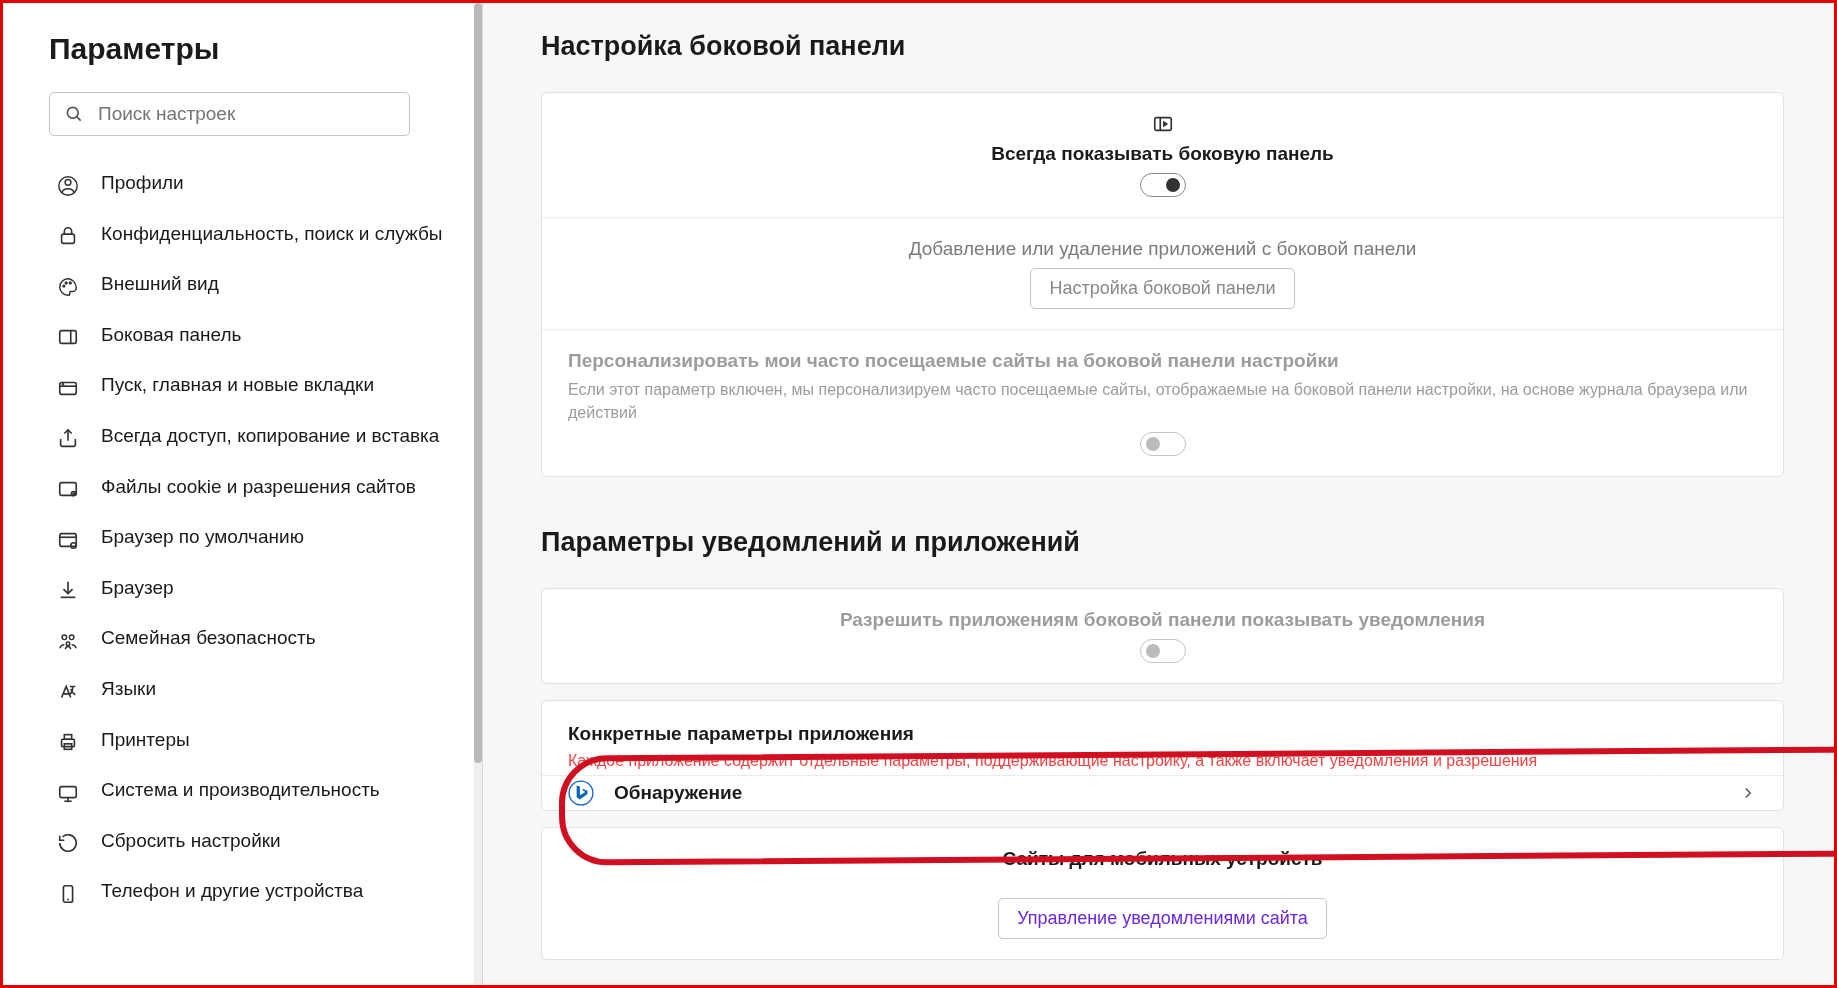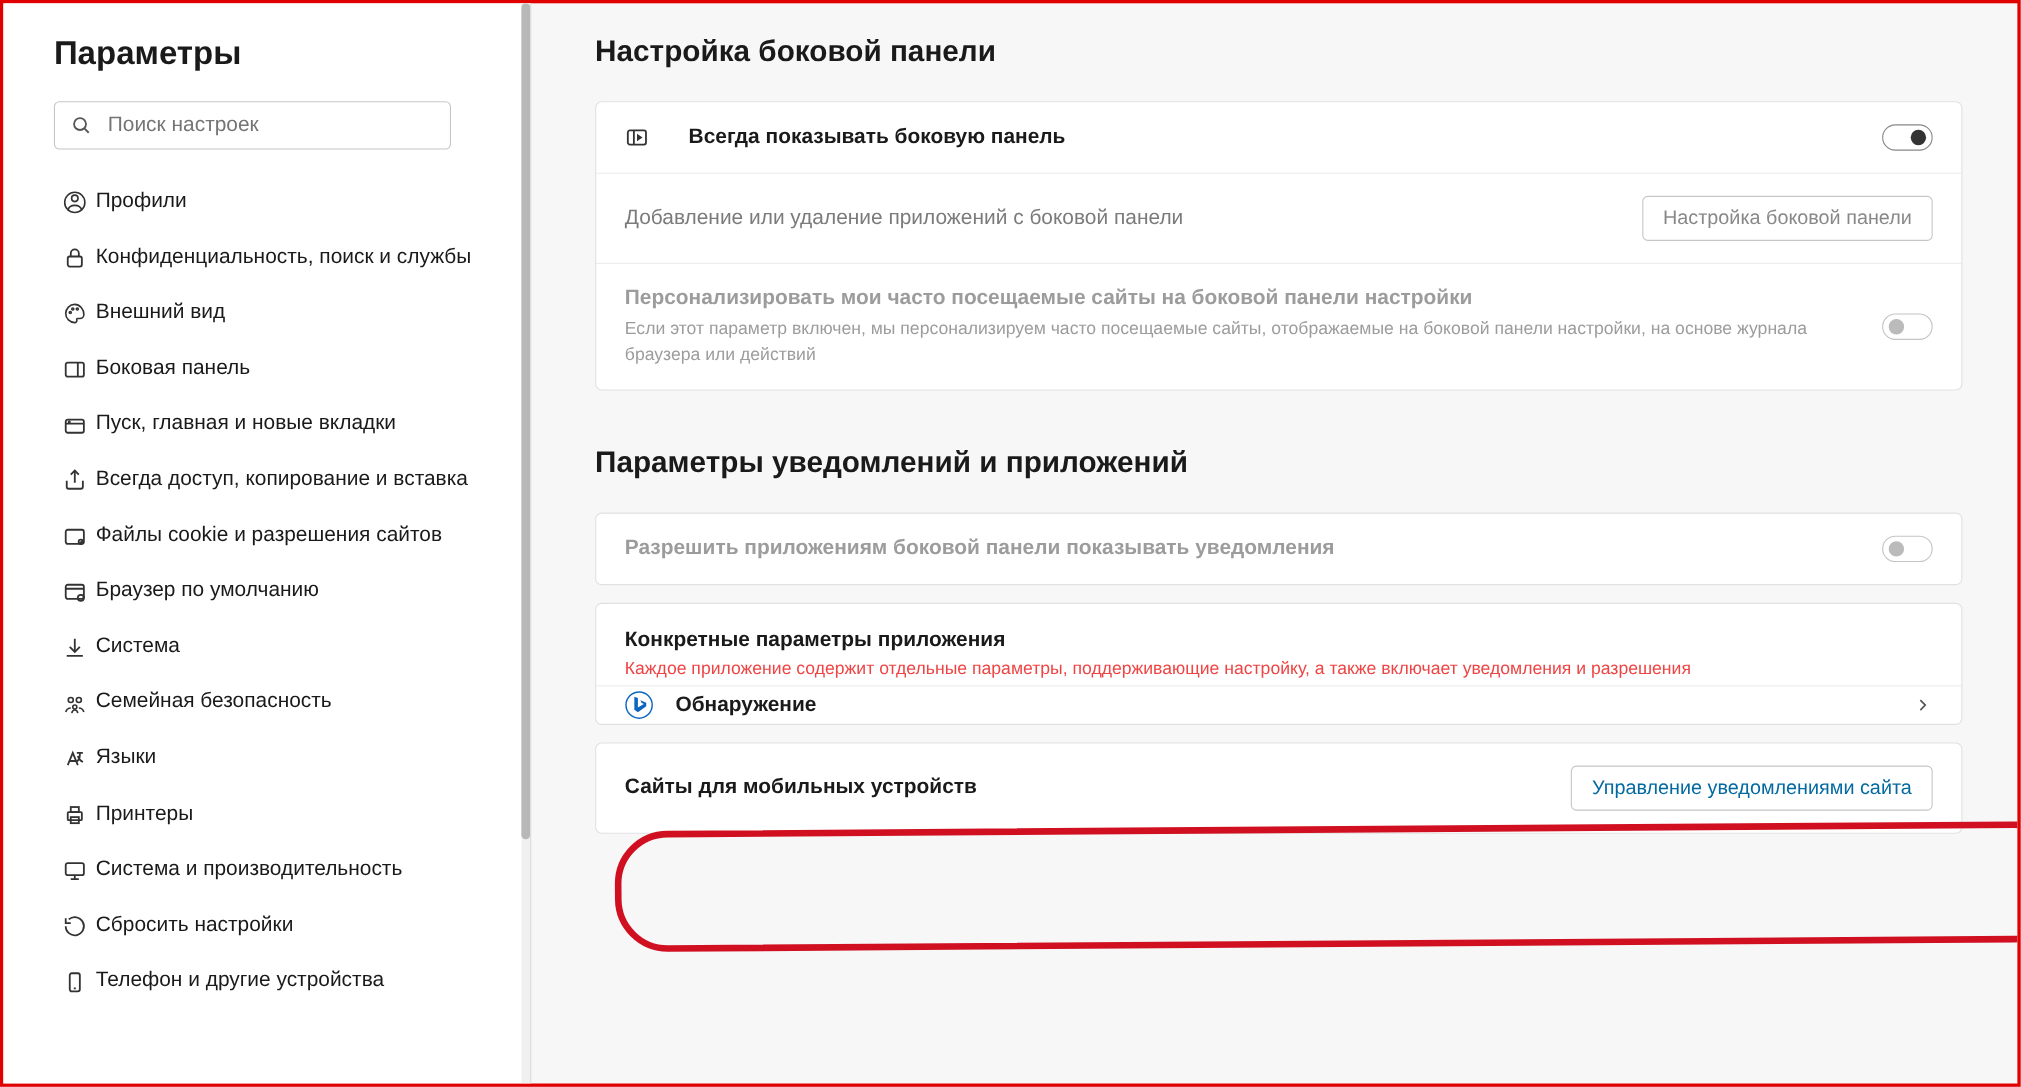--- a/index.html
+++ b/index.html
@@ -68,25 +68,25 @@
   border: none;
   outline: none;
   font-size: 19px;
   color: #666;
   flex: 1;
   background: transparent;
 }
 .nav-list { list-style: none; }
 .nav-item {
   display: flex;
-  align-items: center;
+  align-items: flex-end;
   padding: 12px 8px;
   cursor: pointer;
   border-radius: 4px;
-  gap: 8px;
+  gap: 22px;
 }
 .nav-item .icon {
   width: 22px;
   height: 22px;
   flex-shrink: 0;
   color: #333;
   margin-top: 2px;
 }
 .nav-item .label {
   font-size: 19px;
@@ -109,21 +109,22 @@
   background: #fff;
   border: 1px solid #e1e1e1;
   border-radius: 6px;
   margin-bottom: 50px;
 }
 .card-row {
   display: flex;
   align-items: center;
   padding: 20px 26px;
   border-bottom: 1px solid #ececec;
-  gap: 36px;
+  gap: 8px;
+  flex-direction: column;
 }
 .card-row:last-child { border-bottom: none; }
 .card-row.dim .row-title,
 .card-row.dim .row-desc { color: #9c9c9c; }
 .card-row .row-icon {
   width: 22px;
   height: 22px;
   flex-shrink: 0;
   color: #333;
 }
@@ -141,21 +142,21 @@
   background: #333; top: 4px; transition: 0.15s;
 }
 .toggle.on .knob { right: 5px; }
 .toggle.off .knob { left: 5px; }
 .toggle.dim { border-color: #c4c4c4; }
 .toggle.dim .knob { background: #bbb; }
 .btn-outline {
   border: 1px solid #c6c6c6; background: #fff; padding: 9px 18px;
   border-radius: 5px; font-size: 18px; color: #888; cursor: pointer;
 }
-.btn-outline.dark { color: #0369a1; }
+.btn-outline.dark { color: #6d28d9; margin-top: 20px; }
 .section2 { margin-top: 10px; }
 .card-tight { background: #fff; border: 1px solid #e1e1e1; border-radius: 6px; margin-bottom: 16px; }
 .card-tight .card-row { border-bottom: none; }
 .sub-header { padding: 22px 26px 2px; }
 .sub-header .row-title { font-size: 19px; font-weight: 600; }
 .sub-header .row-desc { font-size: 16px; color: #ef4444; margin-top: 4px; }
 .app-row {
   display: flex; align-items: center; padding: 4px 26px; gap: 20px;
   border-top: 1px solid #ececec; cursor: pointer;
 }
@@ -274,21 +275,21 @@
         <span class="label">Браузер по умолчанию</span>
       </li>
       <li class="nav-item">
         <span class="icon">
             <svg viewBox="0 0 24 24" fill="none" stroke="currentColor" stroke-width="1.8">
               <path d="M12 3v12"></path>
               <path d="M7 11l5 5 5-5"></path>
               <path d="M4 20h16"></path>
             </svg>
           </span>
-        <span class="label">Система</span>
+        <span class="label">Браузер</span>
       </li>
       <li class="nav-item">
         <span class="icon">
             <svg viewBox="0 0 24 24" fill="none" stroke="currentColor" stroke-width="1.6">
               <circle cx="8" cy="8" r="2.5"></circle>
               <circle cx="16" cy="8" r="2.5"></circle>
               <circle cx="12" cy="15" r="2"></circle>
               <path d="M3 20c1-3 3-4 5-4M21 20c-1-3-3-4-5-4M9 21c.5-2 2-3 3-3s2.5 1 3 3"></path>
             </svg>
           </span>

